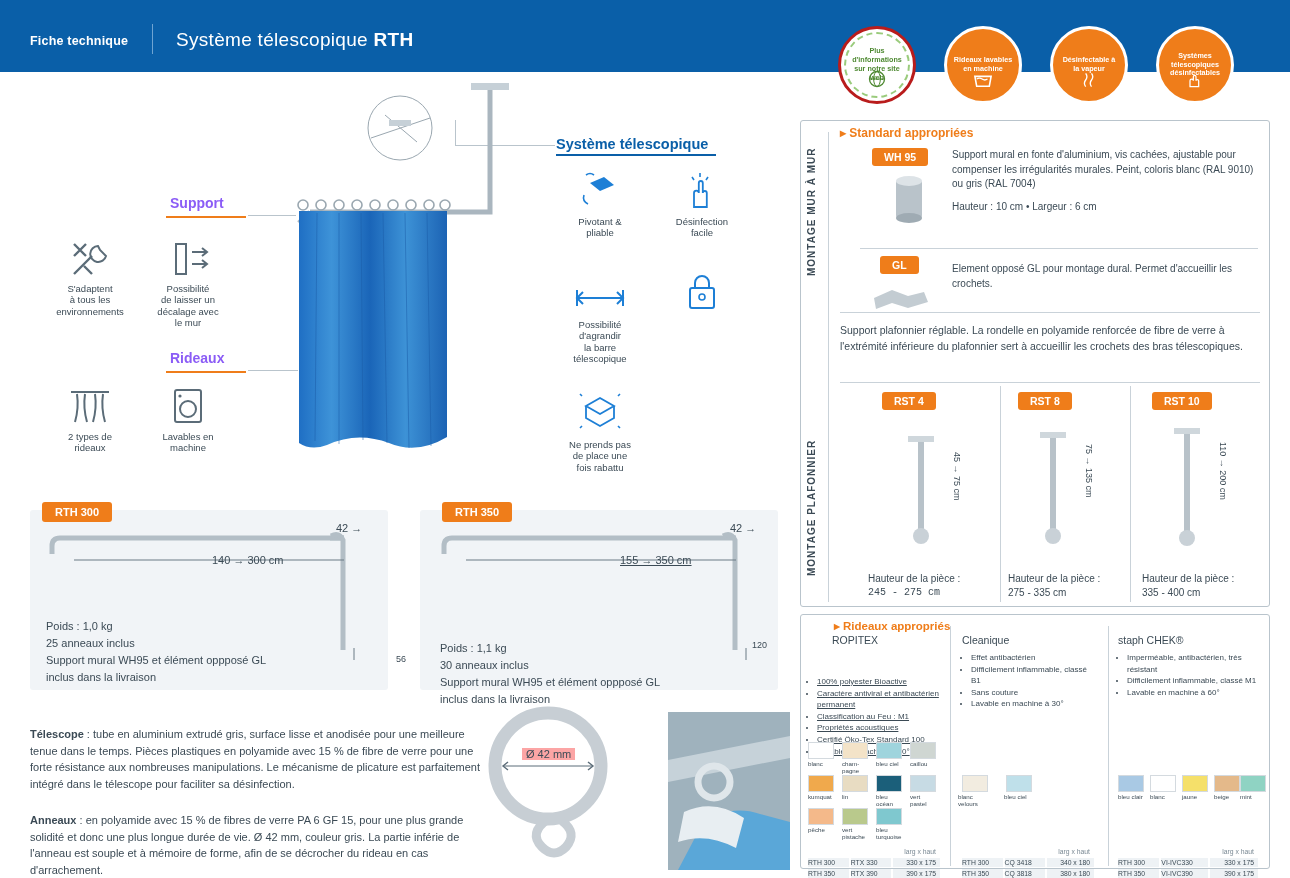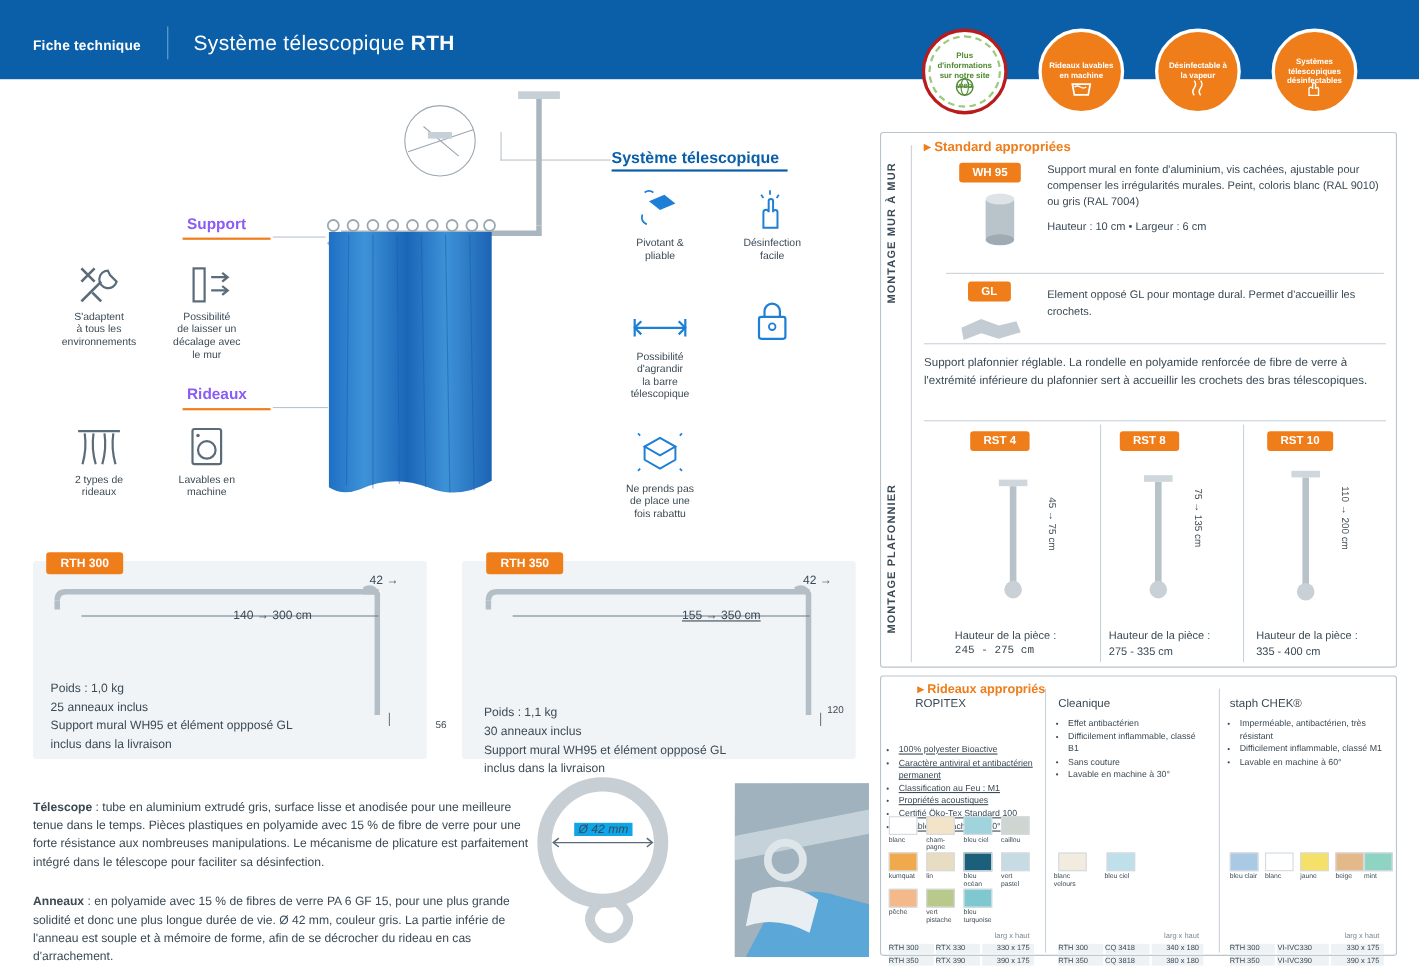--- a/index.html
+++ b/index.html
@@ -358,21 +358,21 @@
   <b>Anneaux</b><span> : en polyamide avec 15 % de fibres de verre PA 6 GF 15, pour une plus grande solidité et donc une plus longue durée de vie. Ø 42 mm, couleur gris. La partie inférie de l'anneau est souple et à mémoire de forme, afin de se décrocher du rideau en cas d'arrachement.</span>
 </div>
 
 <div class="ringbox">
   <svg width="190" height="170" viewBox="0 0 190 170">
     <circle cx="78" cy="66" r="53" fill="none" stroke="#c7ced4" stroke-width="13"></circle>
     <path d="M78 119 q-20 14 -6 28 q12 12 24 0 q12 -14 -4 -26" fill="none" stroke="#c7ced4" stroke-width="9"></path>
     <line x1="34" y1="66" x2="122" y2="66" stroke="#5b6c78" stroke-width="1"></line>
     <path d="M38 62 l-5 4 5 4 M118 62 l5 4 -5 4" fill="none" stroke="#5b6c78" stroke-width="1.4"></path>
   </svg>
-  <div style="position:absolute; left:52px; top:48px; background:#0ea5e9; padding:0 4px; font-size:11px;font-style:italic;">Ø 42 mm</div>
+  <div style="position:absolute; left:52px; top:48px; background:#fca5a5; padding:0 4px; font-size:11px;">Ø 42 mm</div>
 </div>
 
 <div class="photo">
   <svg width="122" height="158" viewBox="0 0 122 158">
     <rect width="122" height="158" fill="#9fb2bd"></rect>
     <path d="M0 48 L122 24 L122 46 L0 70 Z" fill="#c6d2d9"></path>
     <circle cx="46" cy="70" r="16" fill="none" stroke="#dfe6ea" stroke-width="7"></circle>
     <path d="M30 120 q25 -30 62 -18 L122 110 L122 158 L10 158 Z" fill="#5aa7d8"></path>
     <path d="M16 100 q30 -14 60 6 l-8 30 q-30 -16 -58 -6 z" fill="#e8eef2"></path>
   </svg>

